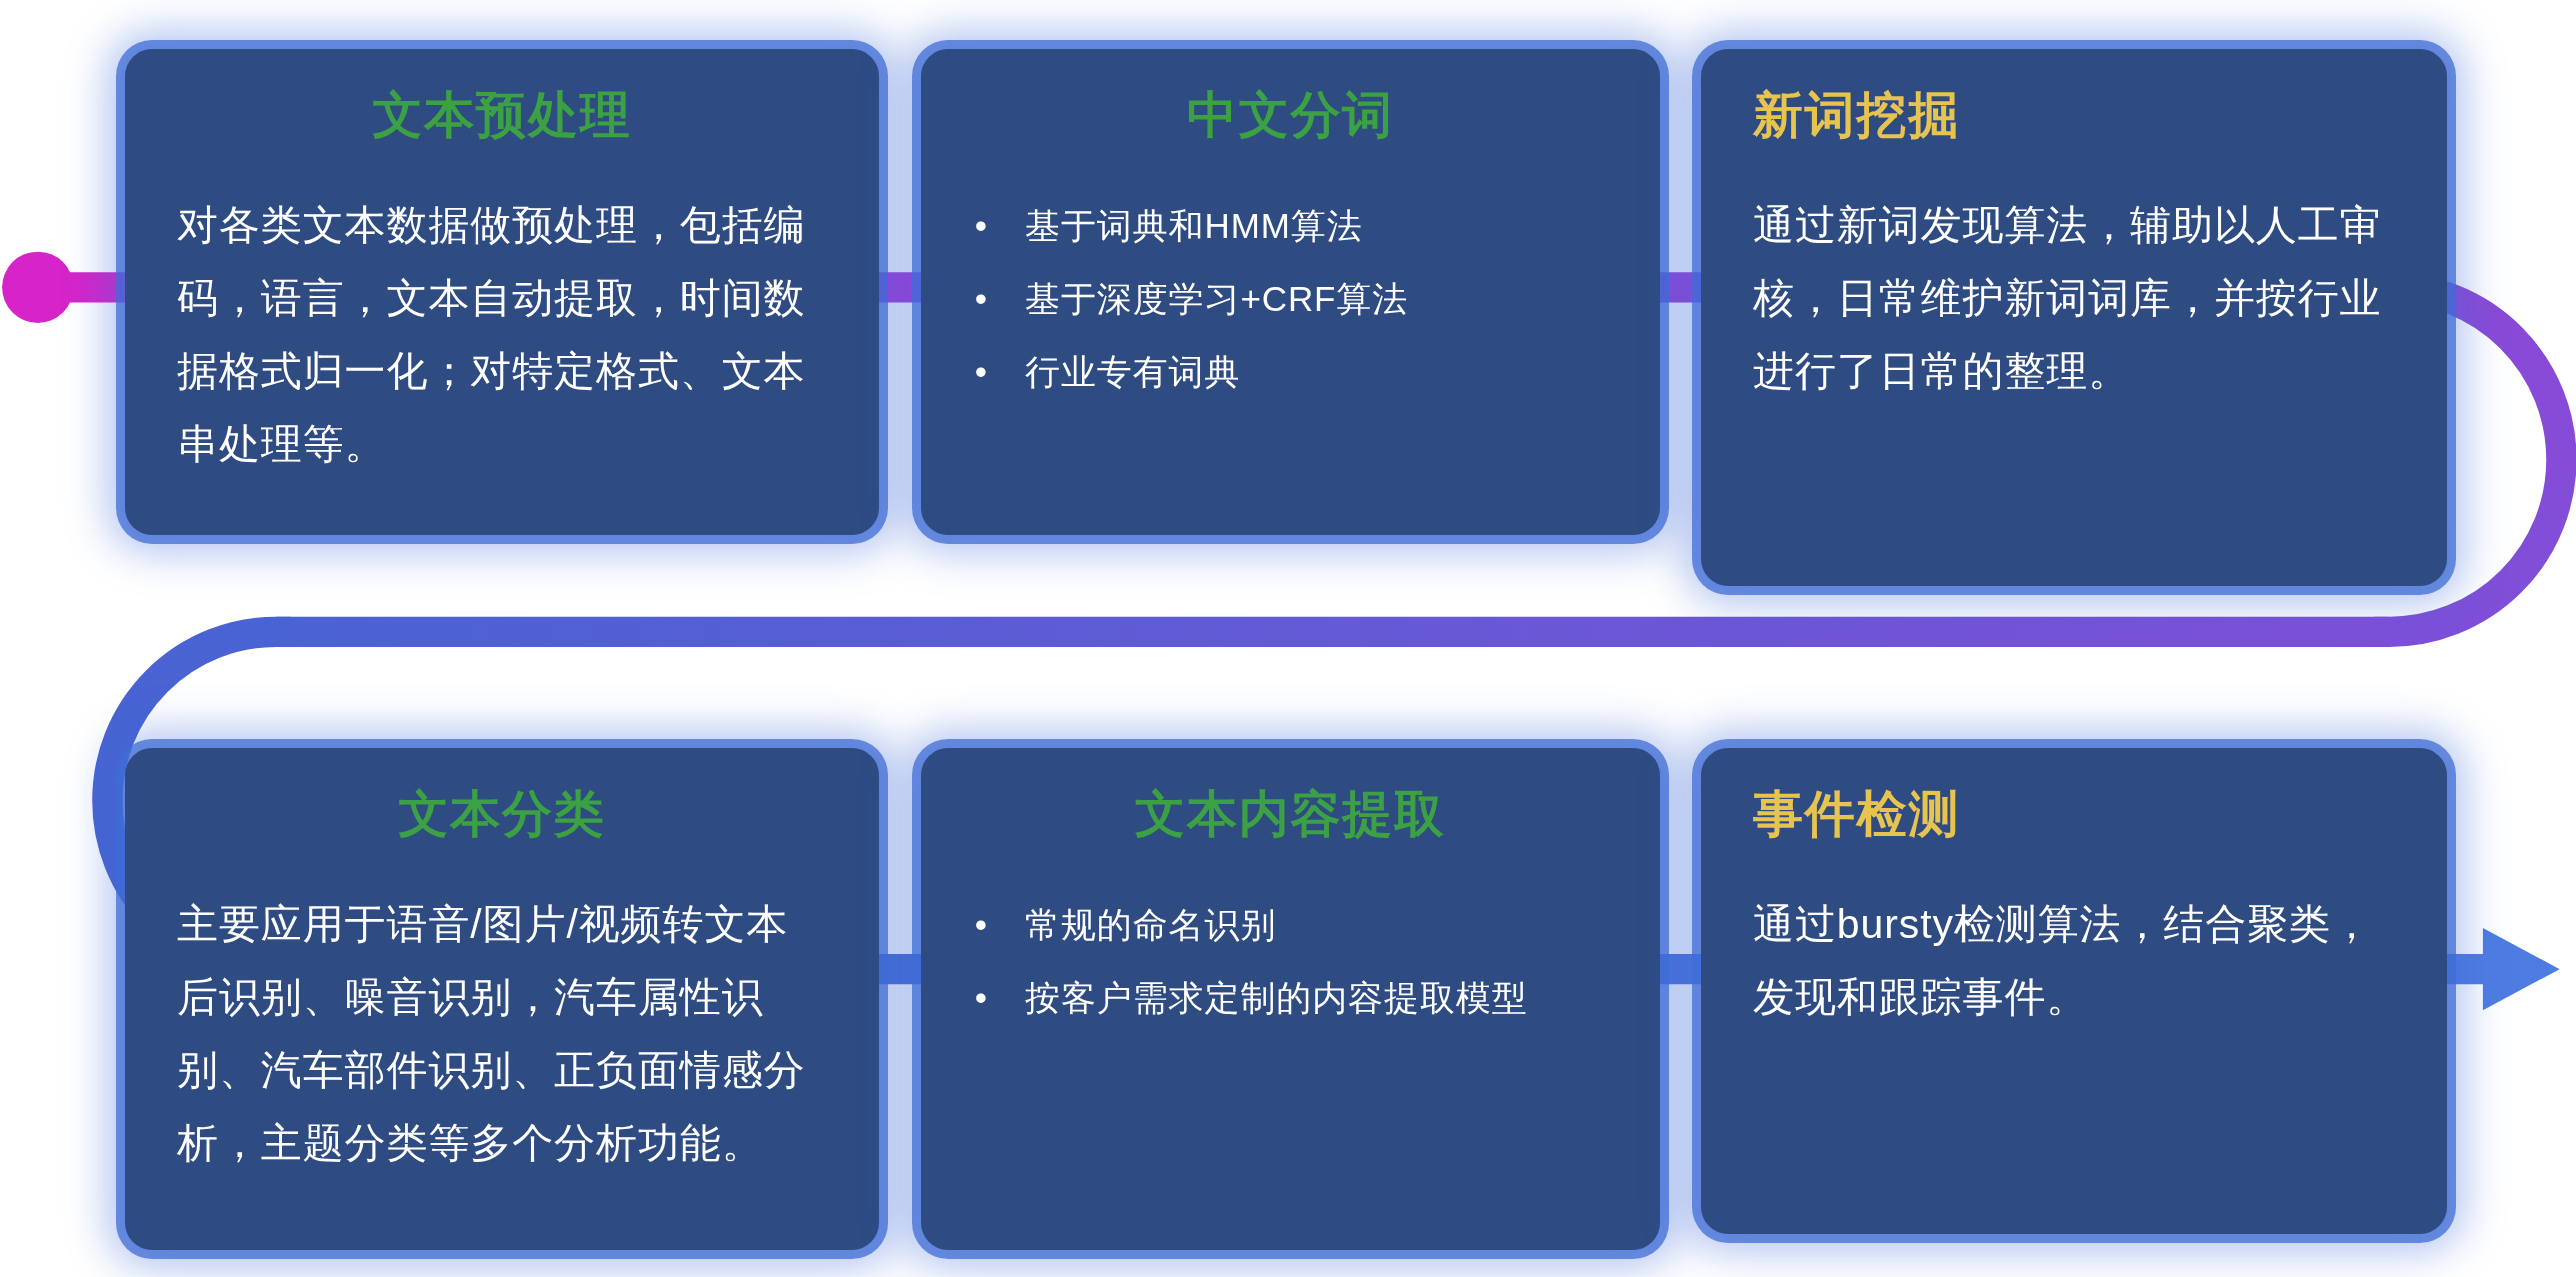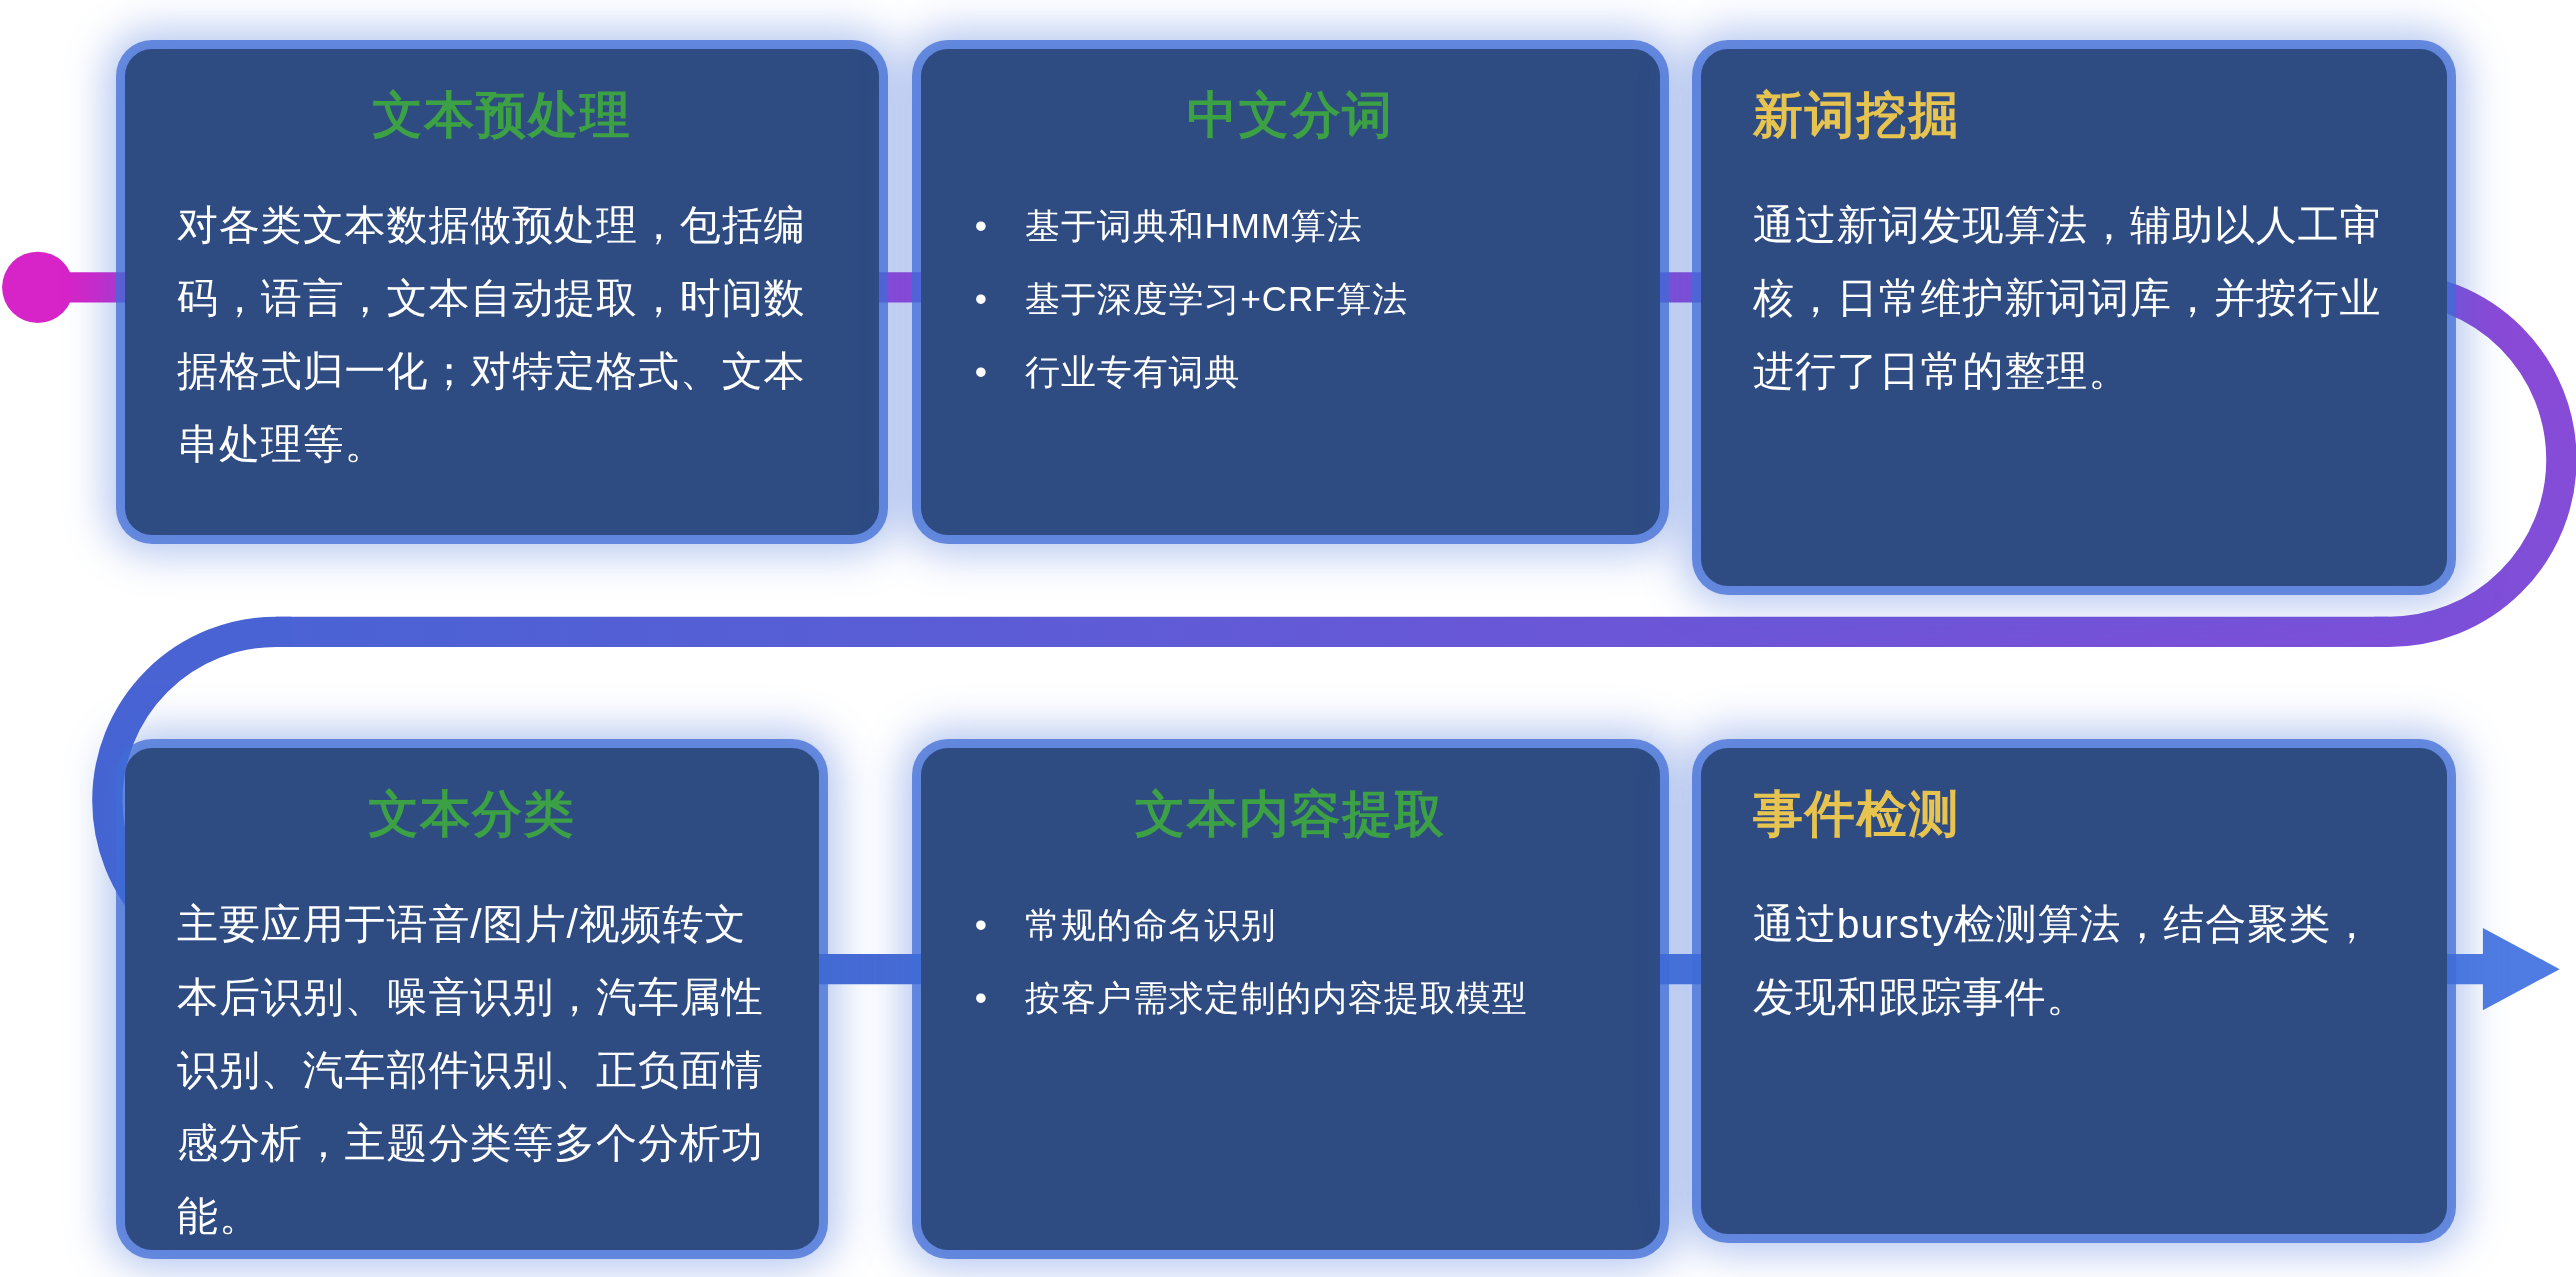--- a/index.html
+++ b/index.html
@@ -28,21 +28,21 @@
     background: var(--card-bg, #2e4b82);
     border-radius: 27px;
     padding: 39px 52px;
     box-shadow:
       0 0 0 9px rgba(63, 108, 214, 0.75),
       0 0 41px 18px rgba(63, 108, 214, 0.40);
   }
   #card-0 { left: 125px;  top: 49px;  width: 754px; height: 486px; }
   #card-1 { left: 921px; top: 49px;  width: 739px; height: 486px; }
   #card-2 { left: 1701px; top: 49px;  width: 746px; height: 537px; }
-  #card-3 { left: 125px;  top: 748px; width: 694px; height: 502px; }
+  #card-3 { left: 125px;  top: 748px; width: 754px; height: 502px; }
   #card-4 { left: 921px; top: 748px; width: 739px; height: 502px; }
   #card-5 { left: 1701px; top: 748px; width: 746px; height: 486px; }
 
   .card-title {
     margin: 0 0 46px 0;
     font-size: 50px;
     font-weight: 700;
     letter-spacing: 1.8px;
     line-height: 1.1;
   }

